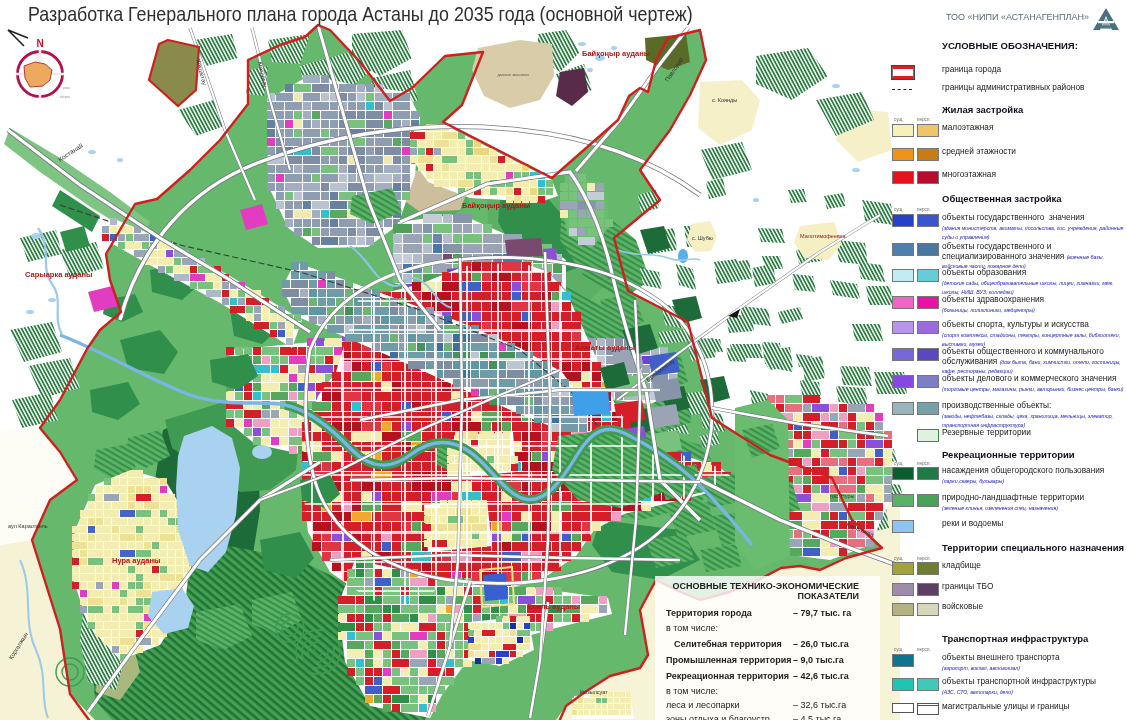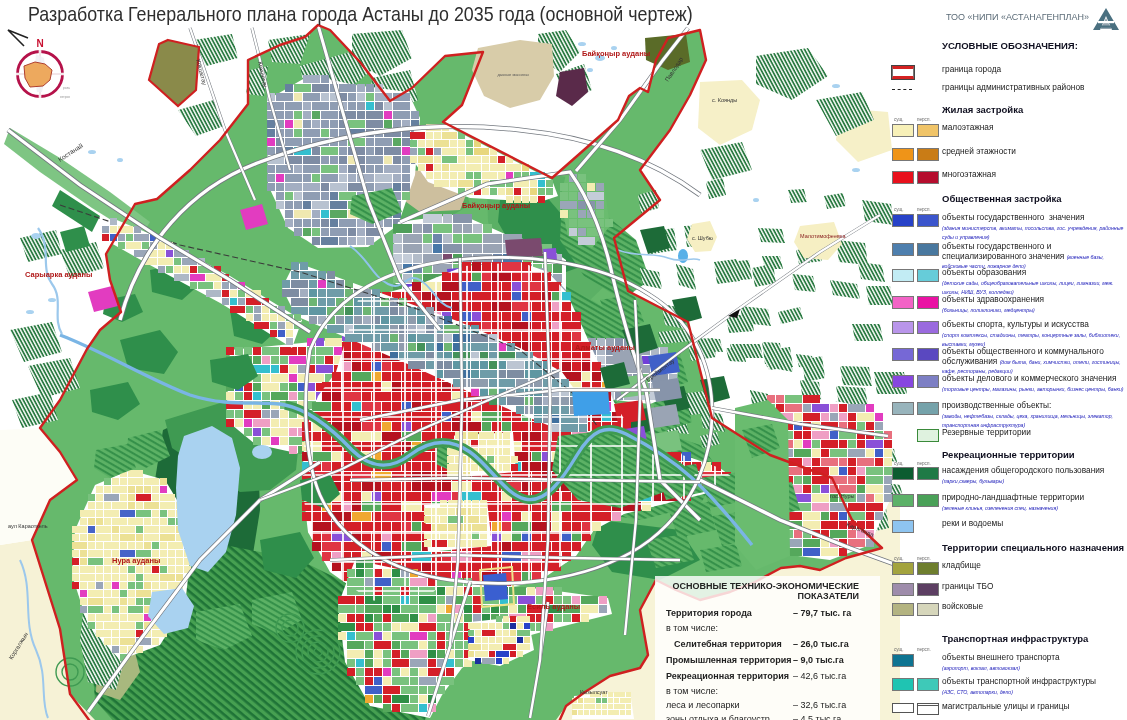--- a/index.html
+++ b/index.html
@@ -648,18 +648,18 @@
 <div id="techpanel"></div>
 <div class="tp" style="left:644px;top:581px;width:215px;font-weight:bold;text-align:right;white-space:normal">ОСНОВНЫЕ ТЕХНИКО-ЭКОНОМИЧЕСКИЕ<br>ПОКАЗАТЕЛИ</div>
 <div class="tp" style="left:666px;top:608px;font-weight:bold;">Территория города</div>
 <div class="tp" style="left:793px;top:608px;font-weight:bold;">–  79,7 тыс. га</div>
 <div class="tp" style="left:666px;top:623px;">в том числе:</div>
 <div class="tp" style="left:666px;top:639px;font-weight:bold;margin-left:8px;">Селитебная территория</div>
 <div class="tp" style="left:793px;top:639px;font-weight:bold;">–  26,0 тыс.га</div>
 <div class="tp" style="left:666px;top:655px;font-weight:bold;">Промышленная территория</div>
 <div class="tp" style="left:793px;top:655px;font-weight:bold;">–  9,0 тыс.га</div>
 <div class="tp" style="left:666px;top:671px;font-weight:bold;">Рекреационная территория</div>
-<div class="tp" style="left:793px;top:671px;font-weight:normal;">–  42,6 тыс.га</div>
+<div class="tp" style="left:793px;top:671px;font-weight:bold;">–  42,6 тыс.га</div>
 <div class="tp" style="left:666px;top:686px;">в том числе:</div>
 <div class="tp" style="left:666px;top:700px;">леса и лесопарки</div>
 <div class="tp" style="left:793px;top:700px;text-align:right;">– 32,6 тыс.га</div>
 <div class="tp" style="left:666px;top:714px;">зоны отдыха и благоустр.</div>
 <div class="tp" style="left:793px;top:714px;">– 4,5 тыс.га</div>
 <div id="title">Разработка Генерального плана города Астаны  до 2035 года  (основной чертеж)</div>
 </body></html>

